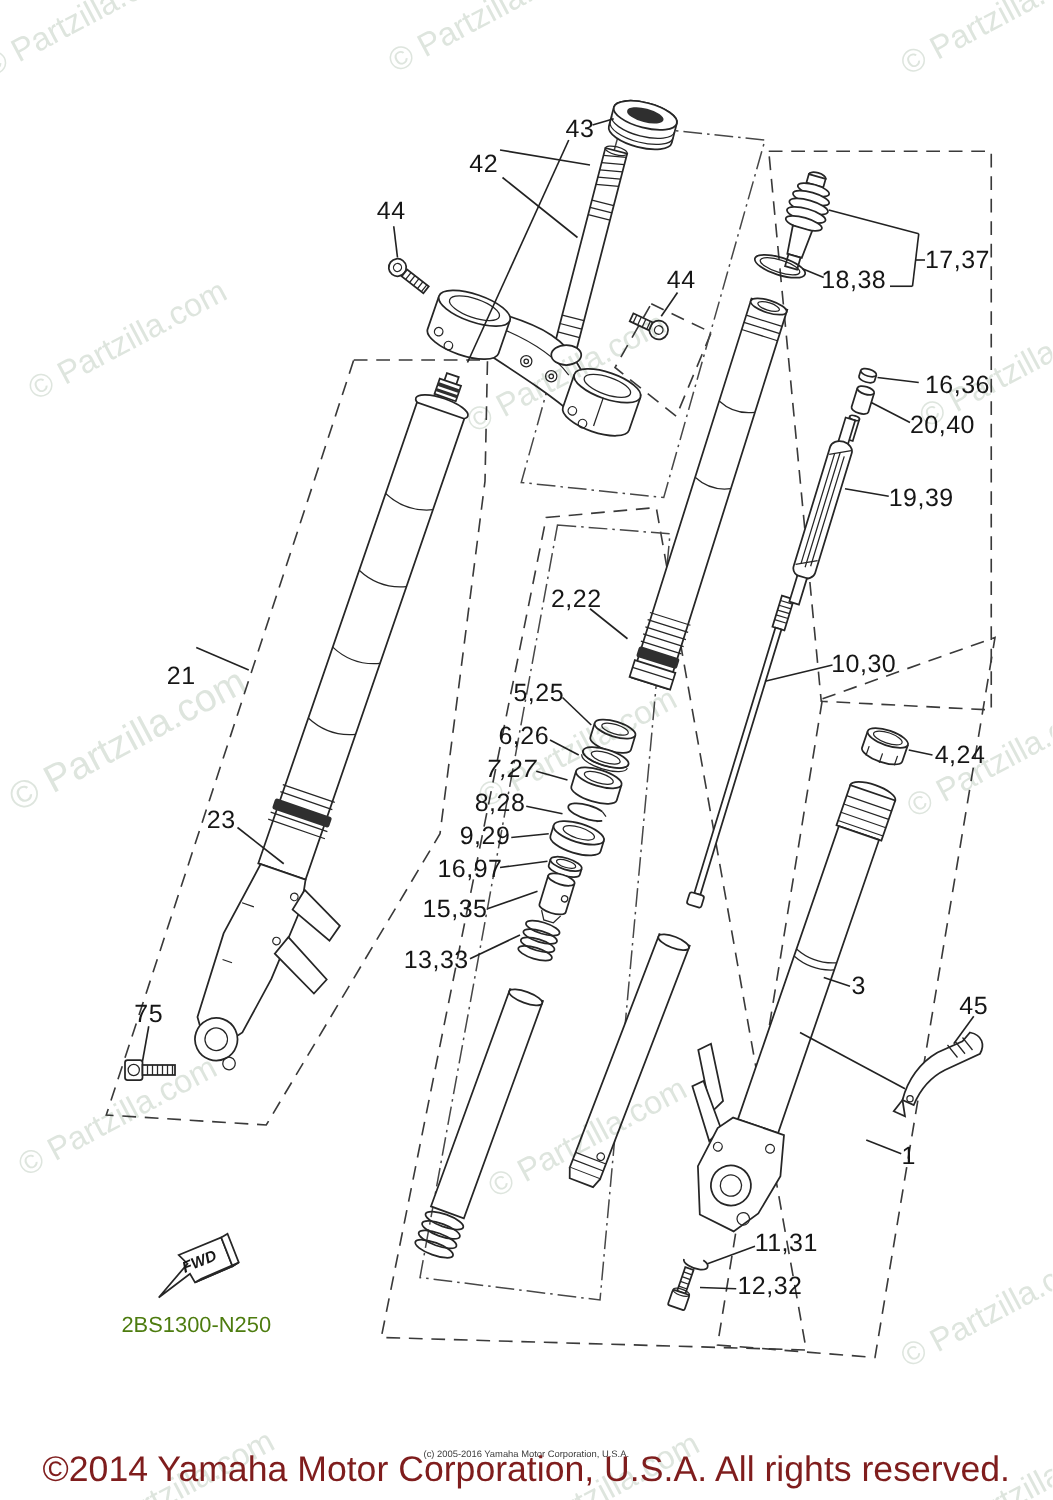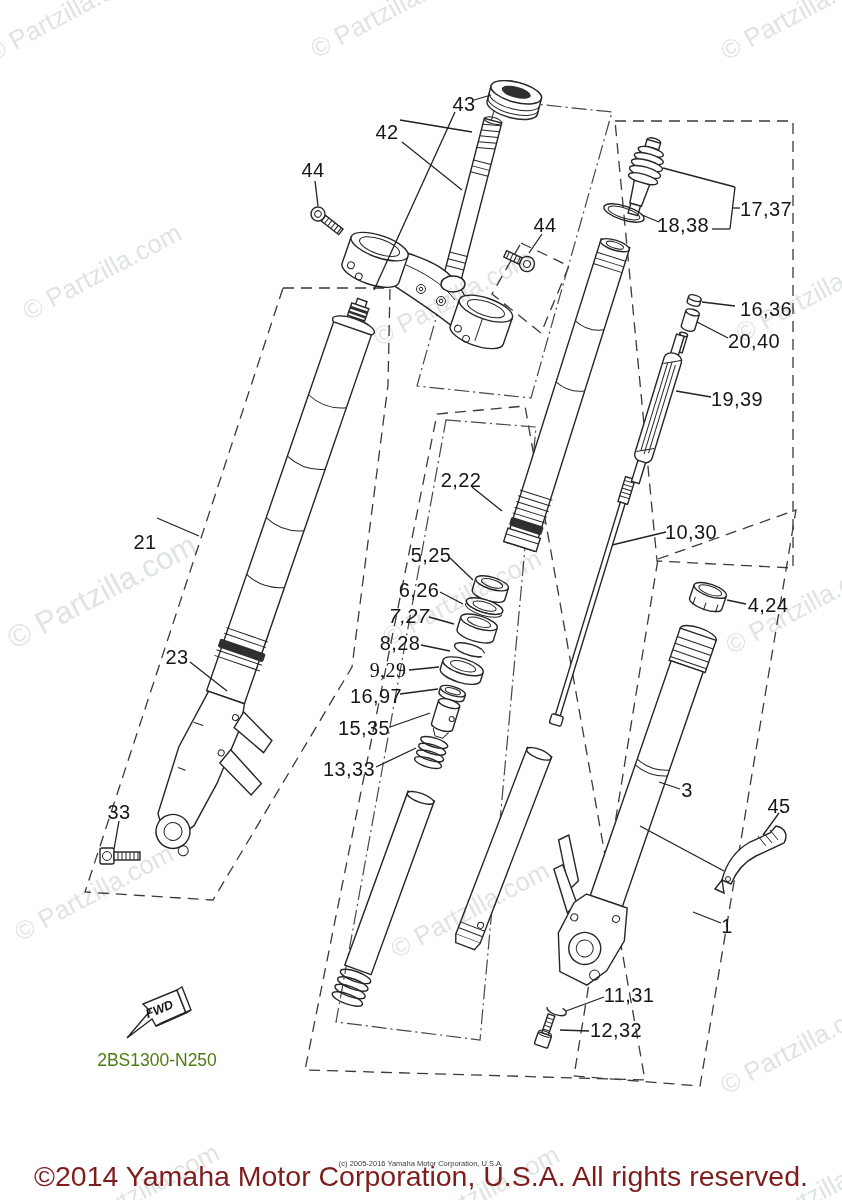--- a/index.html
+++ b/index.html
@@ -356,30 +356,30 @@
       <div class="plabel" style="left: 683px; top: 225px;">18,38</div>
       <div class="plabel" style="left: 766px; top: 309px;">16,36</div>
       <div class="plabel" style="left: 754px; top: 341px;">20,40</div>
       <div class="plabel" style="left: 737px; top: 399px;">19,39</div>
       <div class="plabel" style="left: 461px; top: 480px;">2,22</div>
       <div class="plabel" style="left: 691px; top: 532px;">10,30</div>
       <div class="plabel" style="left: 431px; top: 555px;">5,25</div>
       <div class="plabel" style="left: 419px; top: 590px;">6,26</div>
       <div class="plabel" style="left: 409px; top: 616px; font-style: italic;">7,27</div>
       <div class="plabel" style="left: 400px; top: 643px;">8,28</div>
-      <div class="plabel" style="left: 388px; top: 670px; font-family: Liberation Serif, serif;">9,29</div>
+      <div class="plabel" style="left: 388px; top: 670px;">9,29</div>
       <div class="plabel" style="left: 376px; top: 696px;">16,97</div>
       <div class="plabel" style="left: 364px; top: 728px;">15,35</div>
       <div class="plabel" style="left: 349px; top: 769px;">13,33</div>
       <div class="plabel" style="left: 145px; top: 542px;">21</div>
       <div class="plabel" style="left: 177px; top: 657px;">23</div>
       <div class="plabel" style="left: 768px; top: 605px;">4,24</div>
       <div class="plabel" style="left: 687px; top: 790px;">3</div>
       <div class="plabel" style="left: 779px; top: 806px;">45</div>
-      <div class="plabel" style="left: 119px; top: 812px;">33</div>
+      <div class="plabel" style="left: 119px; top: 812px;">75</div>
       <div class="plabel" style="left: 727px; top: 926px;">1</div>
       <div class="plabel" style="left: 629px; top: 995px;">11,31</div>
       <div class="plabel" style="left: 616px; top: 1030px;">12,32</div>
     </div>
 
   <div class="partcode" style="left:157px;top:1060px;">2BS1300-N250</div>
 
   <div class="foot-small">(c) 2005-2016 Yamaha Motor Corporation, U.S.A.</div>
   <div class="foot-big">©2014 Yamaha Motor Corporation, U.S.A. All rights reserved.</div>
 

